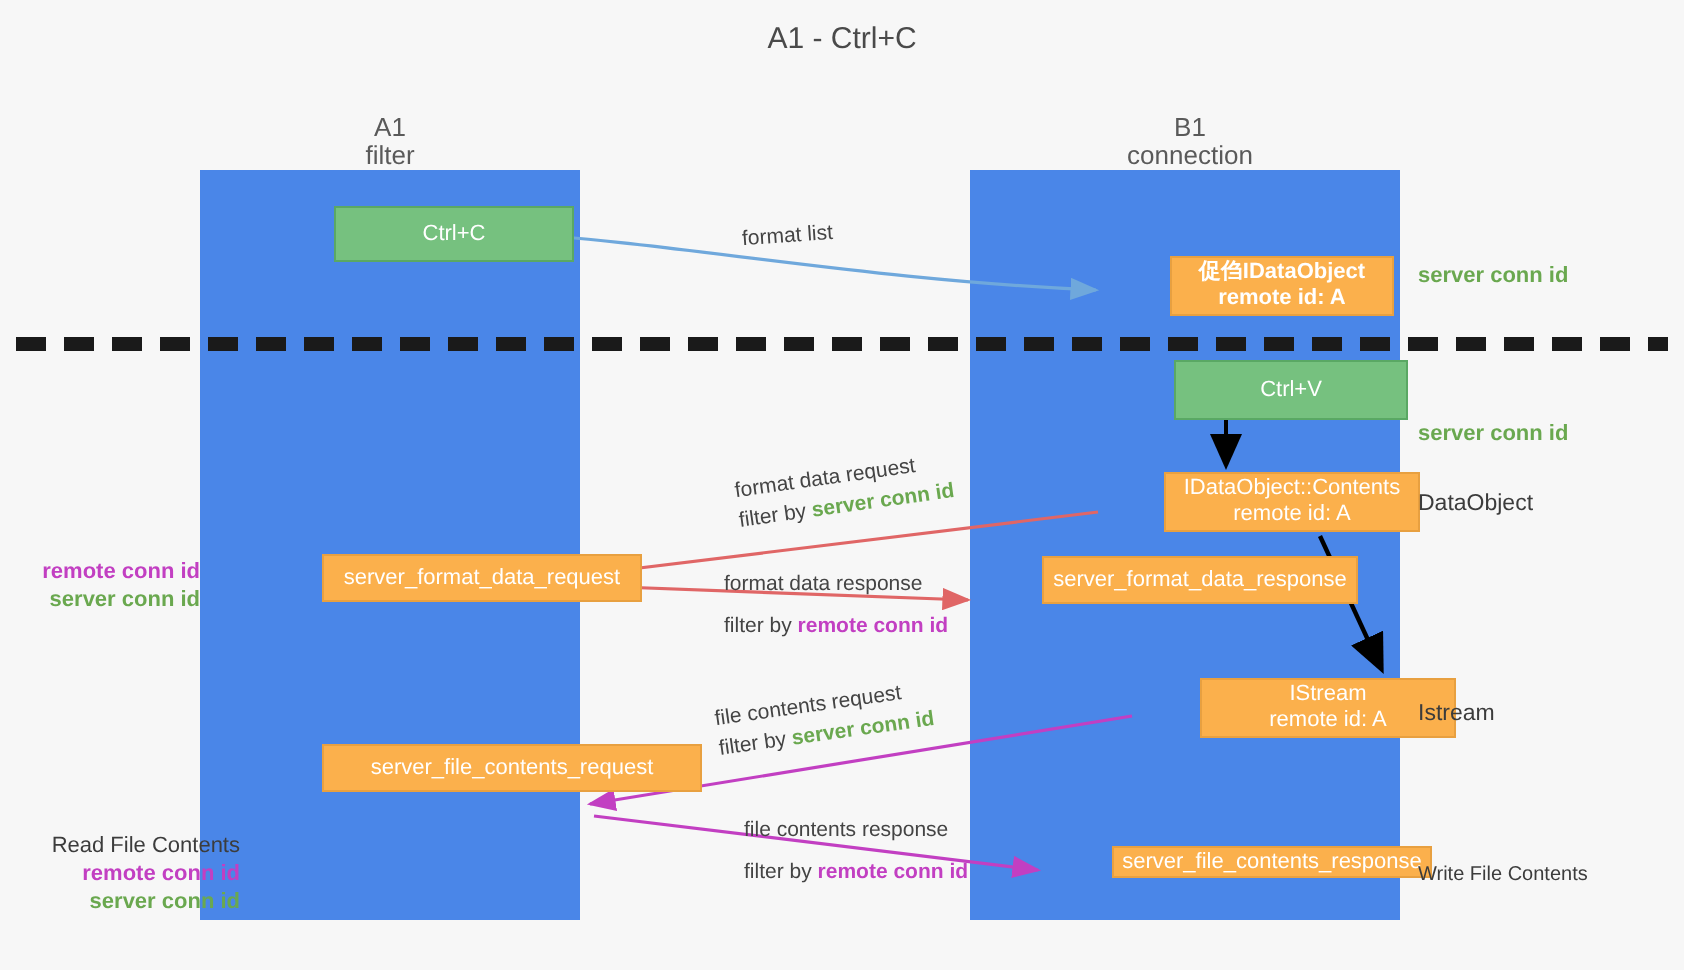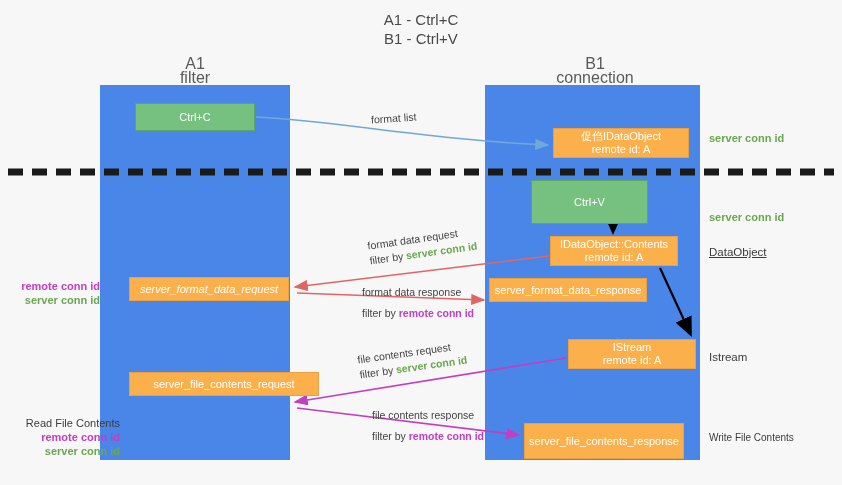--- a/index.html
+++ b/index.html
@@ -14,61 +14,61 @@
   .abs{position:absolute;}
 
   
   #title{
     left:0;top:10px;width:842px;text-align:center;
     font-size:15px;line-height:19px;color:#4a4a4a;
   }
 
   
   .lane-head{
-    text-align:center;font-size:16px;line-height:14px;color:#5a5a5a;
+    text-align:center;font-size:13px;line-height:14px;color:#5a5a5a;
   }
   #head-a1{left:110px;top:57px;width:170px;}
   #head-b1{left:510px;top:57px;width:170px;}
 
   
   .lane{background:#4a86e8;}
   #lane-a1{left:100px;top:85px;width:190px;height:375px;}
   #lane-b1{left:485px;top:85px;width:215px;height:375px;}
 
   
   .box{
     box-sizing:border-box;
     display:flex;flex-direction:column;
     align-items:center;justify-content:center;
     color:#ffffff;font-size:11px;line-height:13px;
-    text-align:left;border:1px solid rgba(0,0,0,.10);
+    text-align:left;border:1px solid rgba(0,0,0,.10);margin-left:32px;
   }
   .box.green{background:#76c17f;border-color:#5aa864;}
   .box.orange{background:#fbb04c;border-color:#e8a040;}
   .box .l2{font-size:11px;}
 
   #box-ctrlc{left:135px;top:103px;width:120px;height:28px;}
-  #box-idataobject{left:553px;top:128px;width:136px;height:30px;}
-  #box-ctrlv{left:531px;top:180px;width:117px;height:44px;}
+  #box-idataobject{left:553px;top:128px;width:112px;height:30px;font-weight:bold;}
+  #box-ctrlv{left:555px;top:180px;width:117px;height:30px;}
   #box-getdata{left:550px;top:236px;width:128px;height:30px;}
-  #box-sfdreq{left:129px;top:277px;width:160px;height:24px;font-style:italic;}
+  #box-sfdreq{left:129px;top:277px;width:160px;height:24px;}
   #box-sfdresp{left:489px;top:278px;width:158px;height:24px;}
   #box-istream{left:568px;top:339px;width:128px;height:30px;}
   #box-sfcreq{left:129px;top:372px;width:190px;height:24px;}
-  #box-sfcresp{left:524px;top:423px;width:160px;height:36px;}
+  #box-sfcresp{left:524px;top:423px;width:160px;height:16px;}
 
   
   .side{font-size:11px;line-height:14px;}
   .green-txt{color:#6aa84f;font-weight:bold;}
   .magenta-txt{color:#c23fc2;font-weight:bold;}
   .dark-txt{color:#3c3c3c;}
 
   #ann-serverconn-1{left:709px;top:131px;}
   #ann-serverconn-2{left:709px;top:210px;}
-  #ann-dataobject{left:709px;top:245px;font-size:11.5px;text-decoration:underline;}
+  #ann-dataobject{left:709px;top:245px;font-size:11.5px;}
   #ann-istream{left:709px;top:350px;font-size:11.5px;}
   #ann-writefile{left:709px;top:431px;font-size:10px;}
 
   #ann-left-mid{left:8px;top:279px;width:92px;text-align:right;}
   #ann-left-bottom{left:8px;top:392px;width:112px;text-align:right;margin-top:24px;}
   #ann-left-bottom .rfc{color:#3c3c3c;font-weight:normal;}
 
   
   .edge-label{font-size:10.5px;line-height:14px;color:#444;white-space:nowrap;}
   .edge-label .t2{display:block;}
@@ -85,21 +85,20 @@
   
   #wires{position:absolute;left:0;top:0;width:842px;height:485px;pointer-events:none;}
 </style>
 </head>
 <body>
 
 <div id="stage">
 
   <div class="abs" id="title">
     <div>A1 - Ctrl+C</div>
-    <div>B1 - Ctrl+V</div>
   </div>
 
   <div class="abs lane-head" id="head-a1">
     <div>A1</div>
     <div>filter</div>
   </div>
   <div class="abs lane-head" id="head-b1">
     <div>B1</div>
     <div>connection</div>
   </div>

